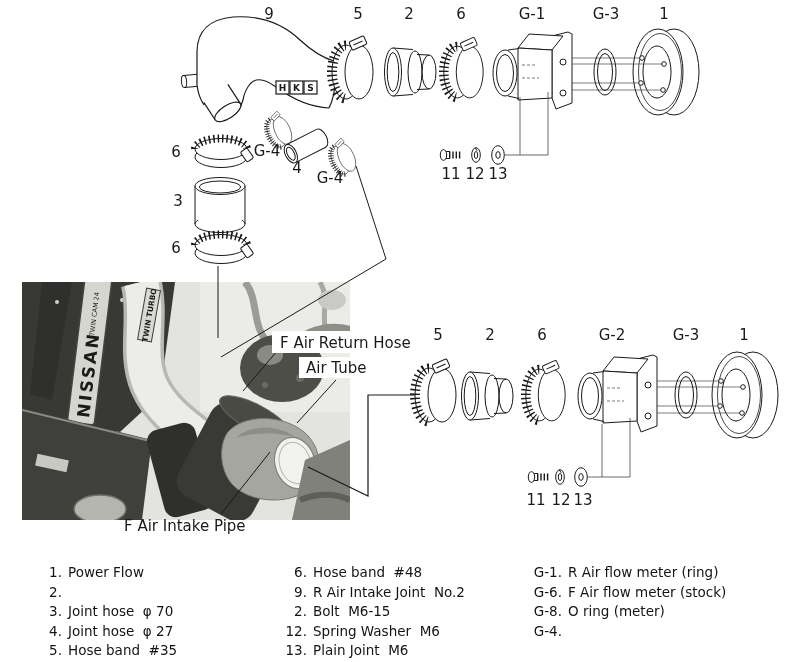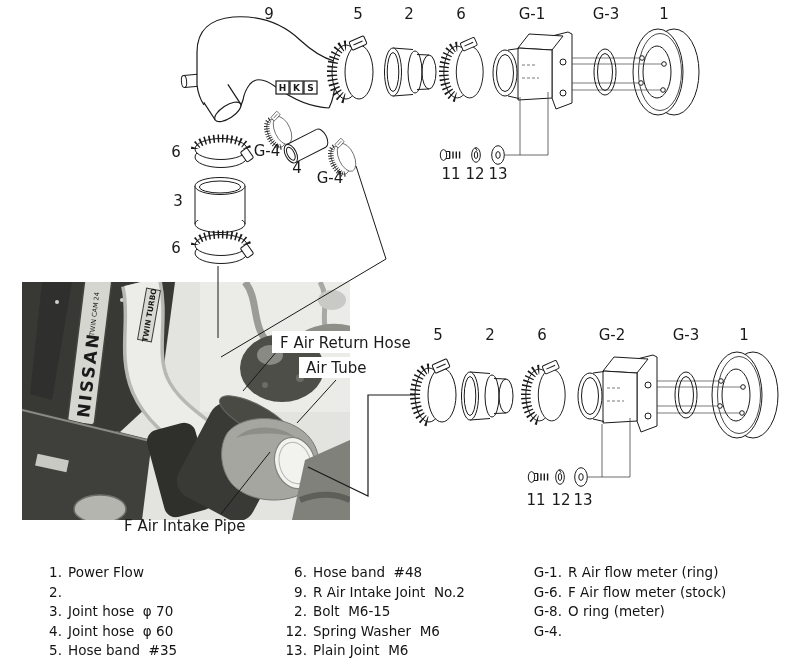--- a/index.html
+++ b/index.html
@@ -326,21 +326,21 @@
         </div>
     <div class="row">
           <span class="num">2.</span>
         </div>
     <div class="row">
           <span class="num">3.</span>
           <span class="lbl">Joint hose  φ 70</span>
         </div>
     <div class="row">
           <span class="num">4.</span>
-          <span class="lbl">Joint hose  φ 60</span>
+          <span class="lbl">Joint hose  φ 27</span>
         </div>
     <div class="row">
           <span class="num">5.</span>
           <span class="lbl">Hose band  #35</span>
         </div>
   </div>
   <div class="col col2">
     <div class="row">
           <span class="num">6.</span>
           <span class="lbl">Hose band  #48</span>

